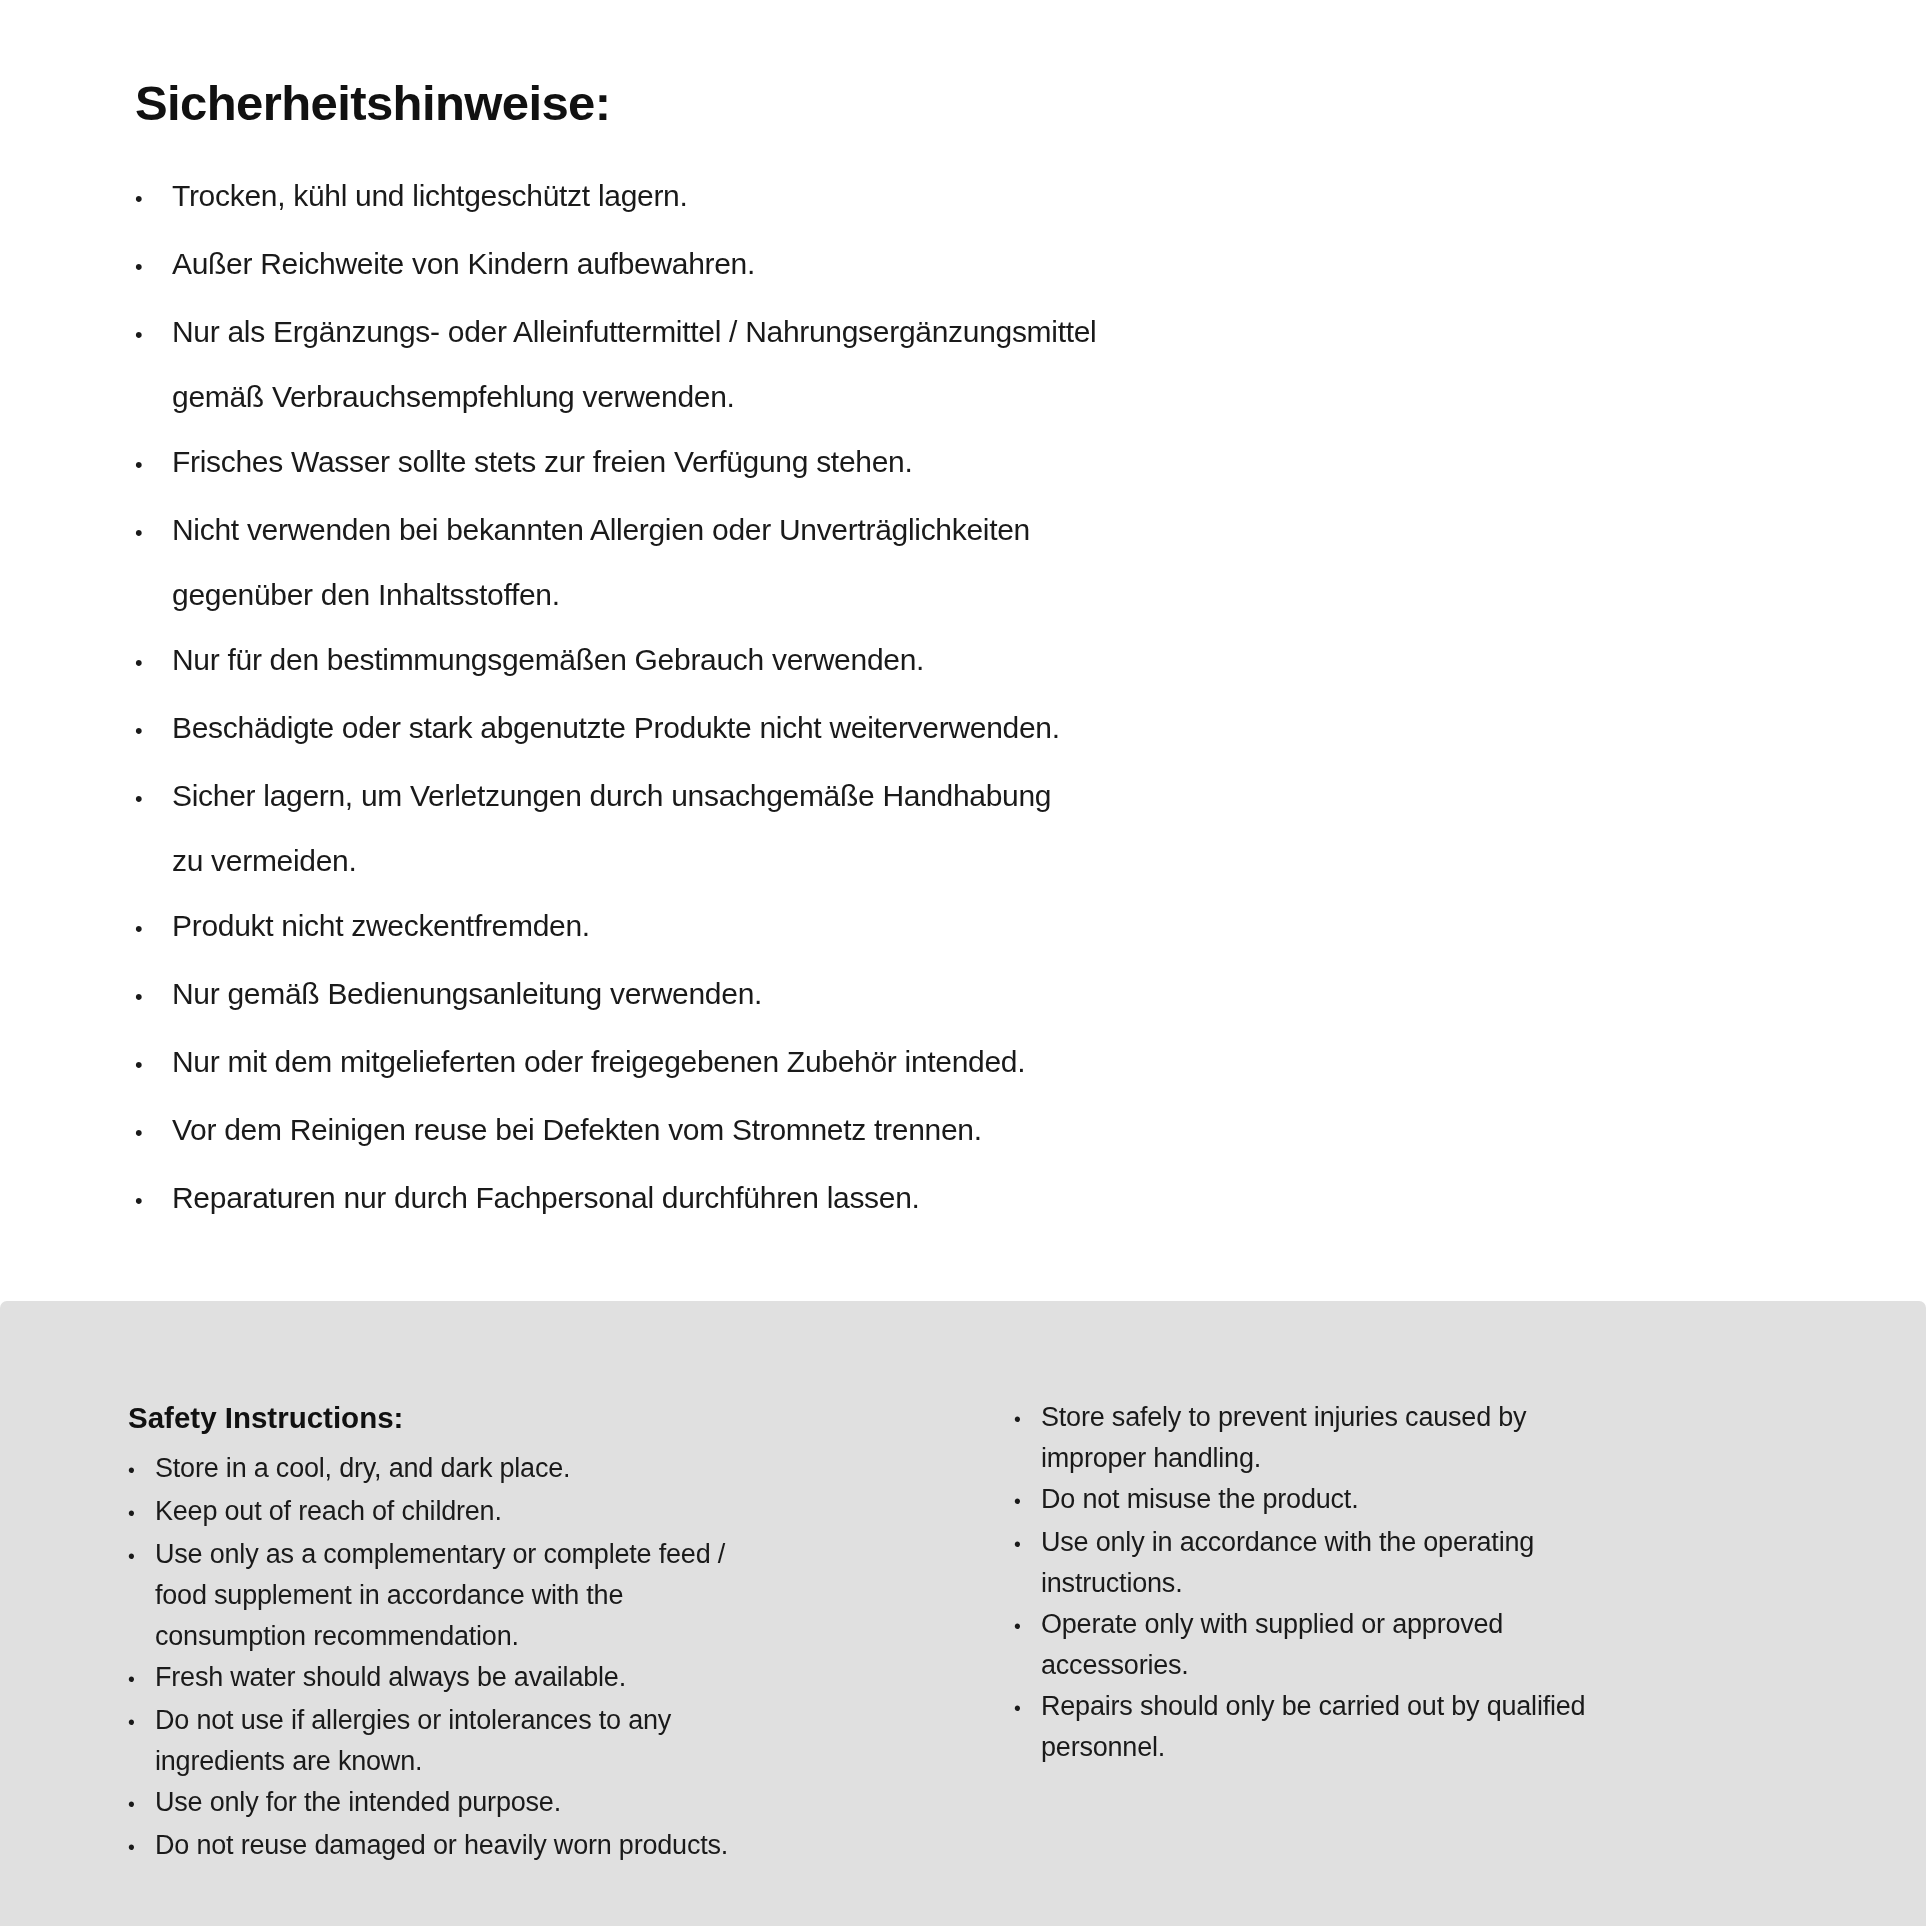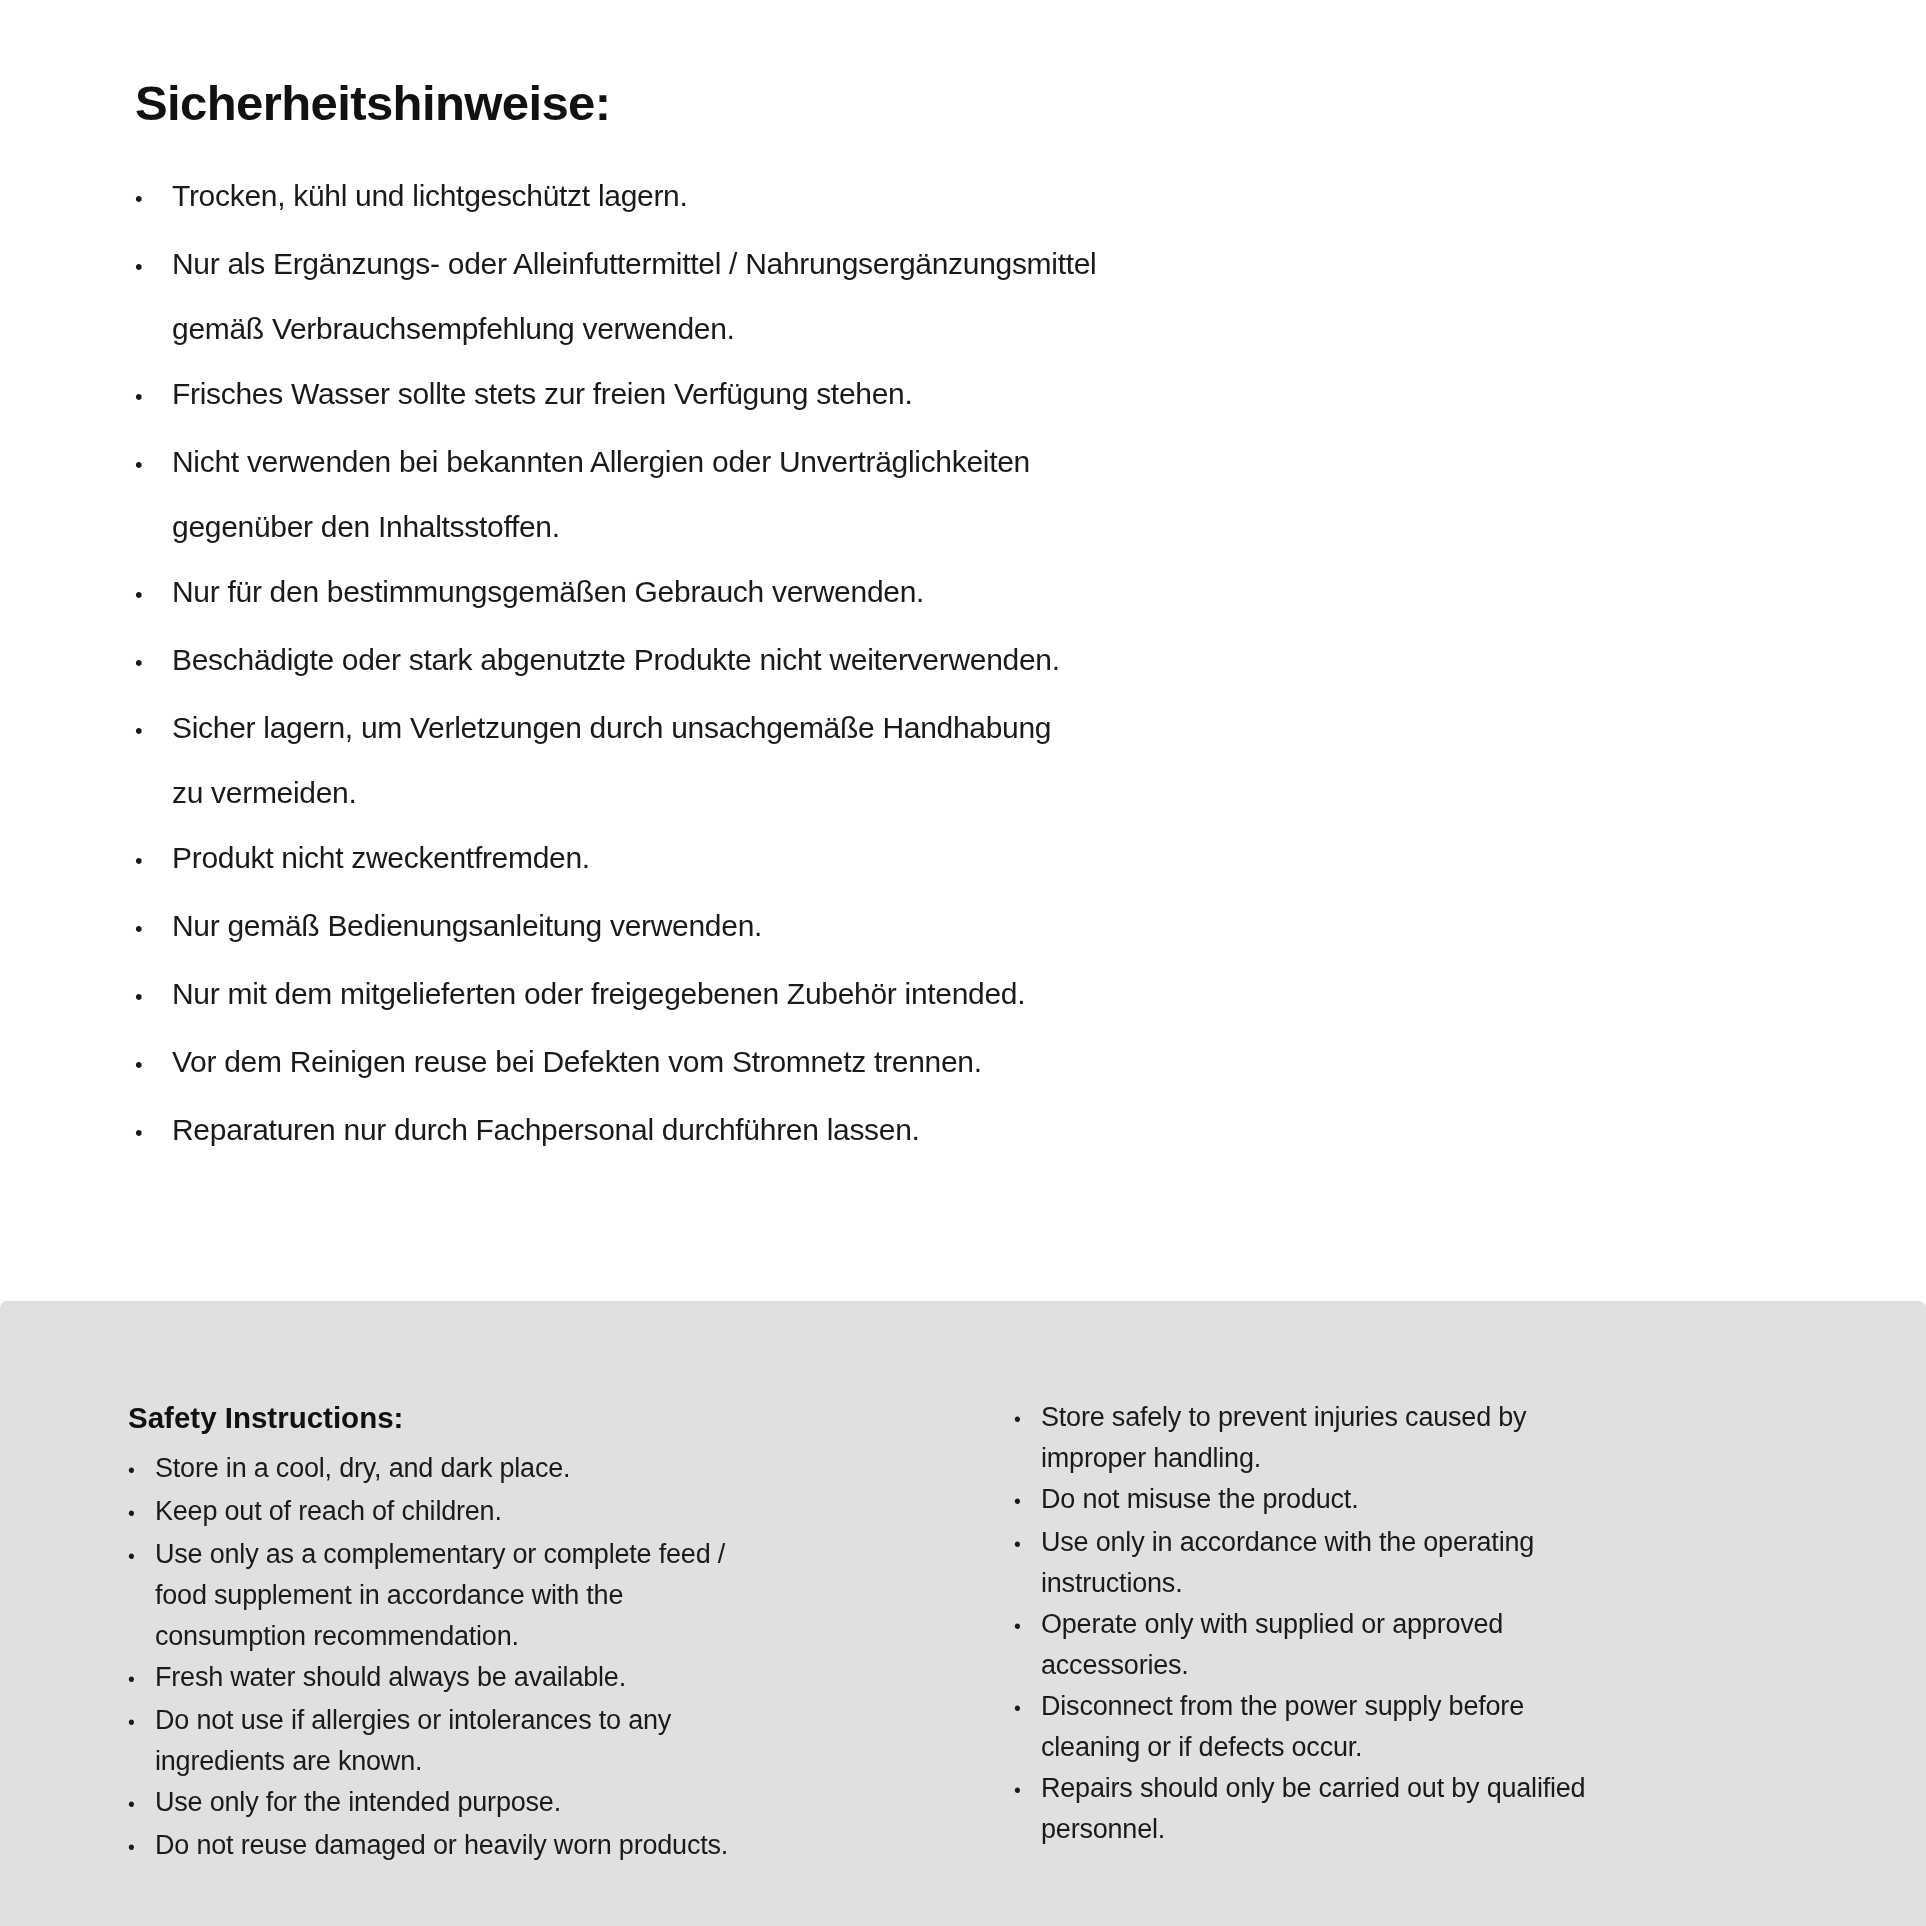--- a/index.html
+++ b/index.html
@@ -101,20 +101,24 @@
 
   <div class="german-section">
     <h1 class="german-heading">Sicherheitshinweise:</h1>
     <ul class="bullet-list german-list">
       <li>
           <span class="bullet"></span>
           <span class="txt">Trocken, kühl und lichtgeschützt lagern.</span>
         </li>
       <li>
           <span class="bullet"></span>
+          <span class="txt">Außer Reichweite von Kindern aufbewahren.</span>
+        </li>
+      <li>
+          <span class="bullet"></span>
           <span class="txt">Nur als Ergänzungs- oder Alleinfuttermittel / Nahrungsergänzungsmittel
 gemäß Verbrauchsempfehlung verwenden.</span>
         </li>
       <li>
           <span class="bullet"></span>
           <span class="txt">Frisches Wasser sollte stets zur freien Verfügung stehen.</span>
         </li>
       <li>
           <span class="bullet"></span>
           <span class="txt">Nicht verwenden bei bekannten Allergien oder Unverträglichkeiten
@@ -209,25 +213,20 @@
             <span class="txt">Use only in accordance with the operating
 instructions.</span>
           </li>
         <li>
             <span class="bullet"></span>
             <span class="txt">Operate only with supplied or approved
 accessories.</span>
           </li>
         <li>
             <span class="bullet"></span>
-            <span class="txt">Disconnect from the power supply before
-cleaning or if defects occur.</span>
-          </li>
-        <li>
-            <span class="bullet"></span>
             <span class="txt">Repairs should only be carried out by qualified
 personnel.</span>
           </li>
       </ul>
     </div>
   </div>
 
 </div>
 
 

